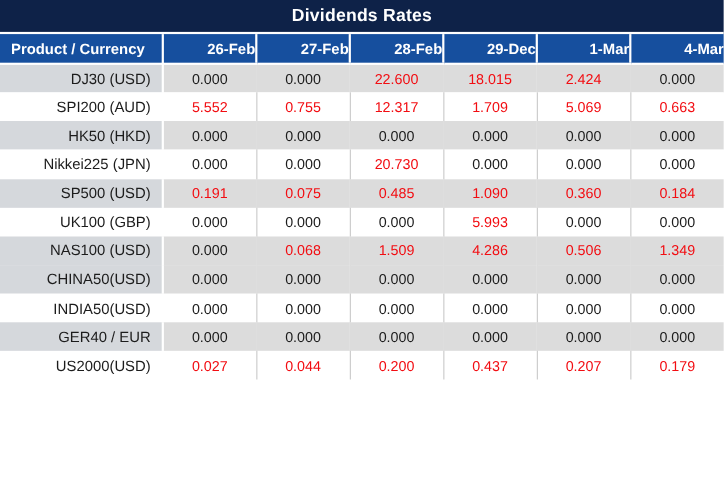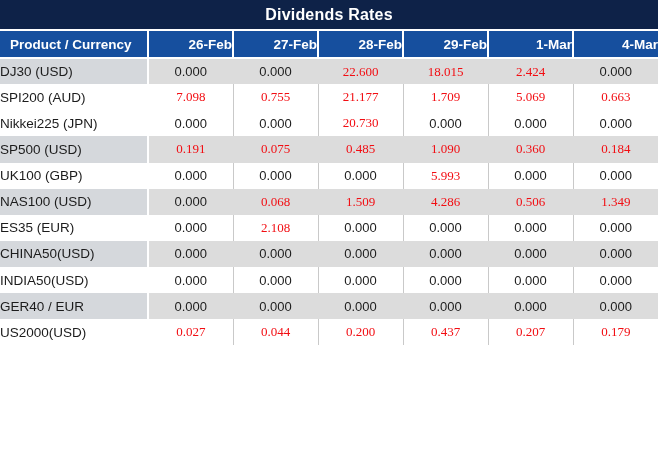--- a/index.html
+++ b/index.html
@@ -75,30 +75,30 @@
     padding: 0;
     font-size: 13px;
     color: var(--text-dark);
     vertical-align: middle;
     background: var(--row-white);
   }
   tbody tr.stripe td { background: var(--row-stripe); }
   tbody tr.stripe td.product-cell { background: var(--product-stripe); }
 
   td.product-cell {
-    text-align: left;
+    text-align: right;
     padding-right: 10px;
     font-size: 13.5px;
     border-right: 2px solid #ffffff;
     white-space: nowrap;
   }
   td.value-cell { text-align: center; }
   td.value-cell + td.value-cell { border-left: 1.5px solid var(--cell-divider); }
   tbody tr.stripe td.value-cell + td.value-cell { border-left-color: var(--row-stripe); }
-  td.value-cell.nonzero { color: var(--value-red); font-family: Liberation Serif, serif; }
+  td.value-cell.nonzero { color: var(--value-red); }
 </style>
 </head>
 <body>
 
 <div class="widget">
   <div class="title-bar">
     <span class="title-text">Dividends Rates</span>
   </div>
   <table class="dividends">
     <colgroup>
@@ -110,44 +110,53 @@
         <col class="c-date">
         <col class="c-date">
       </colgroup>
     <thead>
       <tr>
         <th class="product-header">Product / Currency</th>
 
       <th class="date-header">26-Feb</th>
           <th class="date-header">27-Feb</th>
           <th class="date-header">28-Feb</th>
-          <th class="date-header">29-Feb</th>
+          <th class="date-header">29-Dec</th>
           <th class="date-header">1-Mar</th>
           <th class="date-header">4-Mar</th>
         </tr>
     </thead>
     <tbody>
 
     <tr class="stripe">
           <td class="product-cell">DJ30 (USD)</td>
           <td class="value-cell">0.000</td>
           <td class="value-cell">0.000</td>
           <td class="value-cell nonzero">22.600</td>
           <td class="value-cell nonzero">18.015</td>
           <td class="value-cell nonzero">2.424</td>
           <td class="value-cell">0.000</td>
         </tr>
         <tr>
           <td class="product-cell">SPI200 (AUD)</td>
-          <td class="value-cell nonzero">7.098</td>
+          <td class="value-cell nonzero">5.552</td>
           <td class="value-cell nonzero">0.755</td>
-          <td class="value-cell nonzero">21.177</td>
+          <td class="value-cell nonzero">12.317</td>
           <td class="value-cell nonzero">1.709</td>
           <td class="value-cell nonzero">5.069</td>
           <td class="value-cell nonzero">0.663</td>
+        </tr>
+        <tr class="stripe">
+          <td class="product-cell">HK50 (HKD)</td>
+          <td class="value-cell">0.000</td>
+          <td class="value-cell">0.000</td>
+          <td class="value-cell">0.000</td>
+          <td class="value-cell">0.000</td>
+          <td class="value-cell">0.000</td>
+          <td class="value-cell">0.000</td>
         </tr>
         <tr>
           <td class="product-cell">Nikkei225 (JPN)</td>
           <td class="value-cell">0.000</td>
           <td class="value-cell">0.000</td>
           <td class="value-cell nonzero">20.730</td>
           <td class="value-cell">0.000</td>
           <td class="value-cell">0.000</td>
           <td class="value-cell">0.000</td>
         </tr>
@@ -171,29 +180,20 @@
         </tr>
         <tr class="stripe">
           <td class="product-cell">NAS100 (USD)</td>
           <td class="value-cell">0.000</td>
           <td class="value-cell nonzero">0.068</td>
           <td class="value-cell nonzero">1.509</td>
           <td class="value-cell nonzero">4.286</td>
           <td class="value-cell nonzero">0.506</td>
           <td class="value-cell nonzero">1.349</td>
         </tr>
-        <tr>
-          <td class="product-cell">ES35 (EUR)</td>
-          <td class="value-cell">0.000</td>
-          <td class="value-cell nonzero">2.108</td>
-          <td class="value-cell">0.000</td>
-          <td class="value-cell">0.000</td>
-          <td class="value-cell">0.000</td>
-          <td class="value-cell">0.000</td>
-        </tr>
         <tr class="stripe">
           <td class="product-cell">CHINA50(USD)</td>
           <td class="value-cell">0.000</td>
           <td class="value-cell">0.000</td>
           <td class="value-cell">0.000</td>
           <td class="value-cell">0.000</td>
           <td class="value-cell">0.000</td>
           <td class="value-cell">0.000</td>
         </tr>
         <tr>

